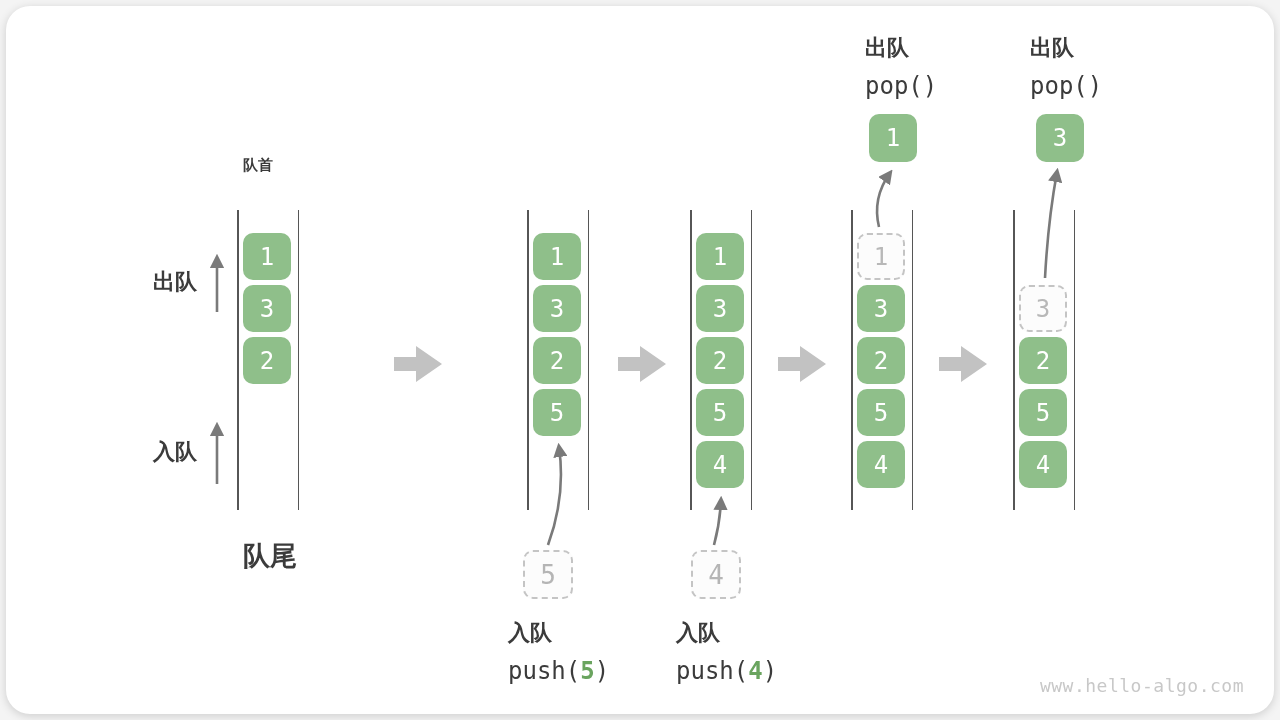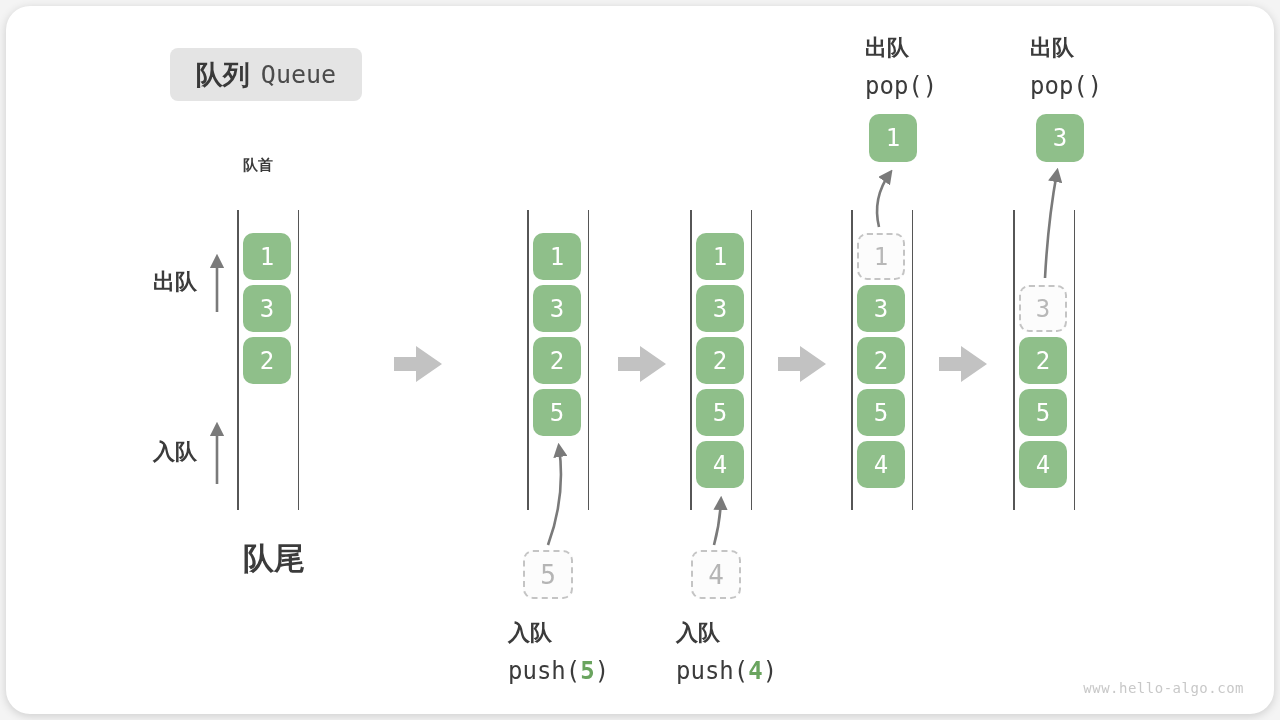--- a/index.html
+++ b/index.html
@@ -17,21 +17,21 @@
   .canvas{position:absolute;left:6px;top:6px;width:1268px;height:708px;
     background:#ffffff;border-radius:24px;box-shadow:0 2px 10px rgba(0,0,0,.16);}
 
   .title-badge{position:absolute;left:164px;top:42px;width:192px;height:53px;
     background:#e4e4e4;border-radius:8px;display:flex;align-items:center;justify-content:center;gap:11px;}
   .t-zh{font-size:27px;font-weight:700;color:#393939;}
   .t-en{font-size:25px;font-family:"DejaVu Sans Mono",monospace;color:#4b4b4b;}
 
   .lbl{position:absolute;font-weight:700;color:#3b3b3b;white-space:nowrap;}
   .lbl.front{left:237px;top:150px;font-size:15px;}
-  .lbl.rear{left:237px;top:532px;font-size:31px;}
+  .lbl.rear{left:237px;top:532px;font-size:27px;}
   .lbl.side{font-size:22px;}
   .lbl.dequeue{left:147px;top:261px;}
   .lbl.enqueue{left:147px;top:431px;}
 
   .col{position:absolute;top:204px;width:62px;height:300px;}
   .wall{position:absolute;top:0;width:1.5px;height:100%;background:var(--wall);}
   .wall.l{left:0;} .wall.r{right:0;}
 
   .qbox{position:absolute;width:48px;height:47px;border-radius:10px;background:var(--green);
     color:#fff;font-family:"DejaVu Sans Mono",monospace;font-size:24px;
@@ -45,31 +45,27 @@
     display:flex;align-items:center;justify-content:center;}
 
   .op-label{position:absolute;white-space:nowrap;}
   .op-action{display:block;font-size:22px;font-weight:700;color:#3b3b3b;margin-bottom:9px;}
   .op-code{display:block;font-size:24px;font-family:"DejaVu Sans Mono",monospace;color:#3b3b3b;}
   .op-code .arg{color:var(--code-green);font-weight:700;}
 
   .arrow-layer{position:absolute;left:0;top:0;width:1280px;height:720px;pointer-events:none;}
 
   .watermark{position:absolute;right:30px;bottom:18px;font-family:"DejaVu Sans Mono",monospace;
-    font-size:14px;color:#c8c8c8;letter-spacing:.5px;}
+    font-size:18px;color:#c8c8c8;letter-spacing:.5px;}
 </style>
 </head>
 <body>
 
 <div class="canvas">
 
-  <div class="title-badge">
-    <span class="t-zh">队列</span>
-    <span class="t-en">Queue</span>
-  </div>
 
   <div class="lbl front">队首</div>
   <div class="lbl rear">队尾</div>
   <div class="lbl side dequeue">出队</div>
   <div class="lbl side enqueue">入队</div>
 
   <div id="states-layer">
       <div class="col" style="left: 231px;">
         <div class="wall l"></div>
         <div class="wall r"></div>

